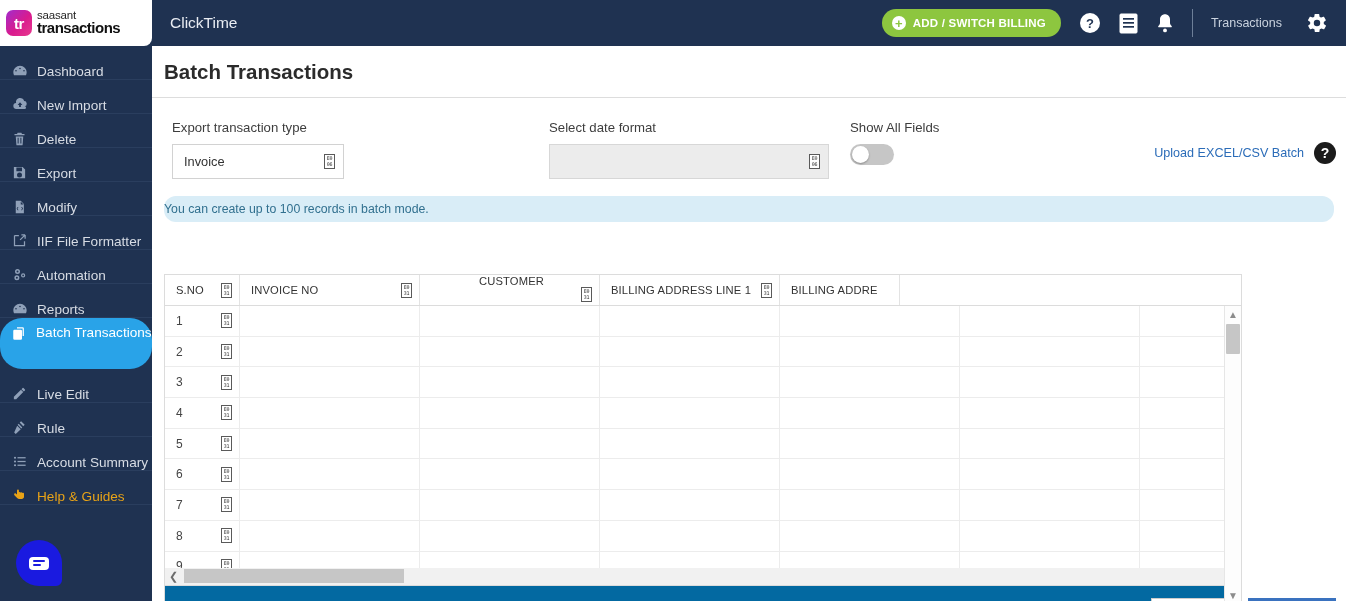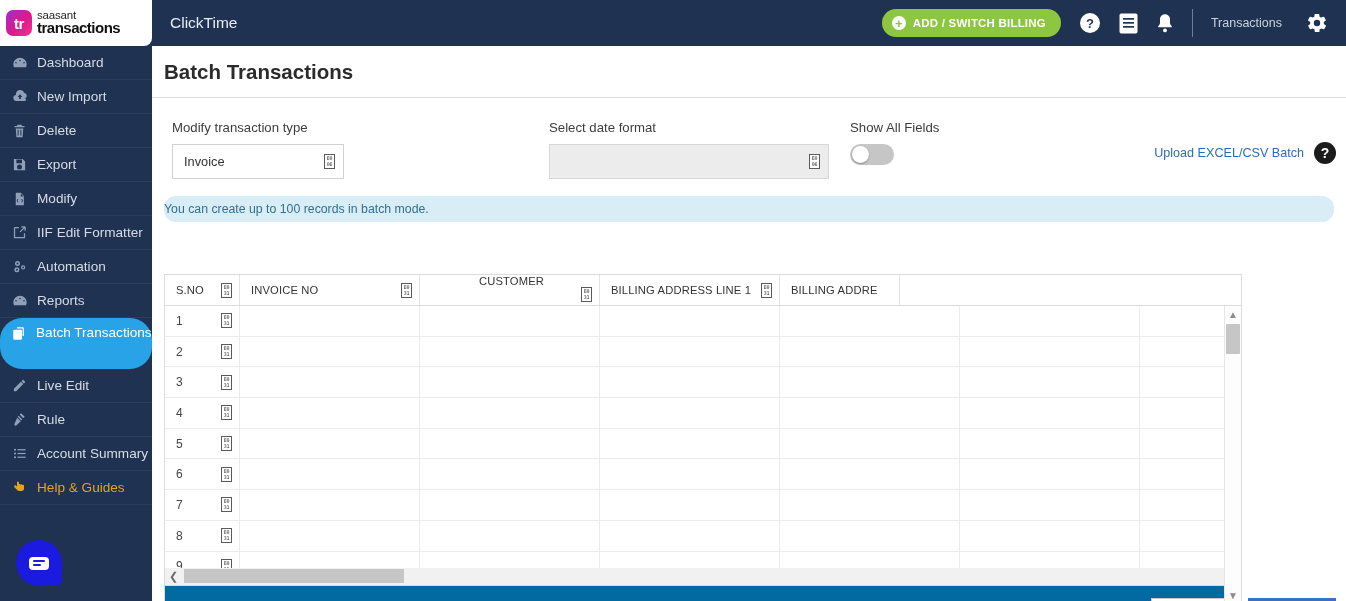--- a/index.html
+++ b/index.html
@@ -42,21 +42,21 @@
   .logo-top {
     font-size: 11.5px; color: #252525; letter-spacing: -0.2px;
     display:block; font-weight: 500;
   }
   .logo-bottom {
     font-size: 15px; color: #111; font-weight: bold; letter-spacing: -0.5px;
     display:block; margin-top: -1px;
   }
 
   .nav-item {
-    display: flex; align-items: center;
+    display: flex; align-items: flex-end;
     gap: 9px;
     height: 34px;
     padding-left: 11px;
     color: #d7dce4;
     font-size: 13.6px;
     border-bottom: 1px solid #2a3e5e;
     cursor: pointer;
     white-space: nowrap;
   }
   .nav-item .ico {
@@ -337,21 +337,21 @@
           </svg>
         </span>
         <span class="nav-label">Modify</span>
       </div>
       <div class="nav-item">
         <span class="ico">
           <svg width="15" height="15" viewBox="0 0 24 24" fill="none" stroke="currentColor" stroke-width="2">
             <path d="M4 4h7M4 4v16h16v-7M13 11L21 3M21 3h-6M21 3v6"></path>
           </svg>
         </span>
-        <span class="nav-label">IIF Edit Formatter</span>
+        <span class="nav-label">IIF File Formatter</span>
       </div>
       <div class="nav-item">
         <span class="ico">
           <svg width="16" height="15" viewBox="0 0 24 24" fill="currentColor">
             <path d="M8 3a4 4 0 100 8 4 4 0 000-8zm0 2.4a1.6 1.6 0 110 3.2 1.6 1.6 0 010-3.2zM17 10a3.4 3.4 0 100 6.8A3.4 3.4 0 0017 10zm0 2a1.4 1.4 0 110 2.8A1.4 1.4 0 0117 12zM7 13a4 4 0 100 8 4 4 0 000-8zm0 2.4a1.6 1.6 0 110 3.2 1.6 1.6 0 010-3.2z"></path>
           </svg>
         </span>
         <span class="nav-label">Automation</span>
       </div>
       <div class="nav-item">
@@ -464,21 +464,21 @@
     </div>
   </div>
 
   <div id="page-head">
     <h1>Batch Transactions</h1>
   </div>
 
   <div id="content">
 
     <div class="field f-type">
-      <div class="field-label">Modify transaction type</div>
+      <div class="field-label">Export transaction type</div>
       <div class="select-box">
         <span>Invoice</span>
         <span class="tofu caret">
             <b>E0</b>
             <b>06</b>
           </span>
       </div>
     </div>
 
     <div class="field f-date">

